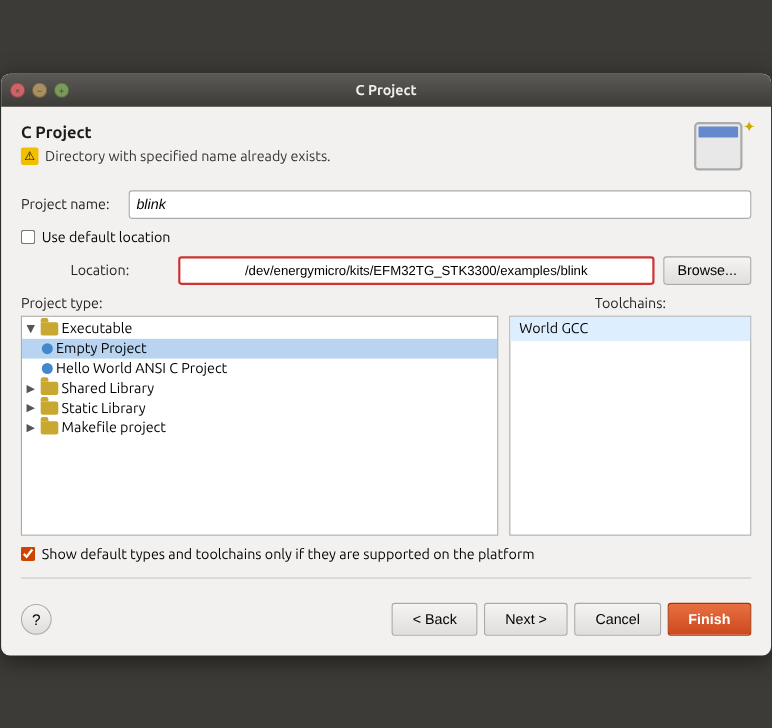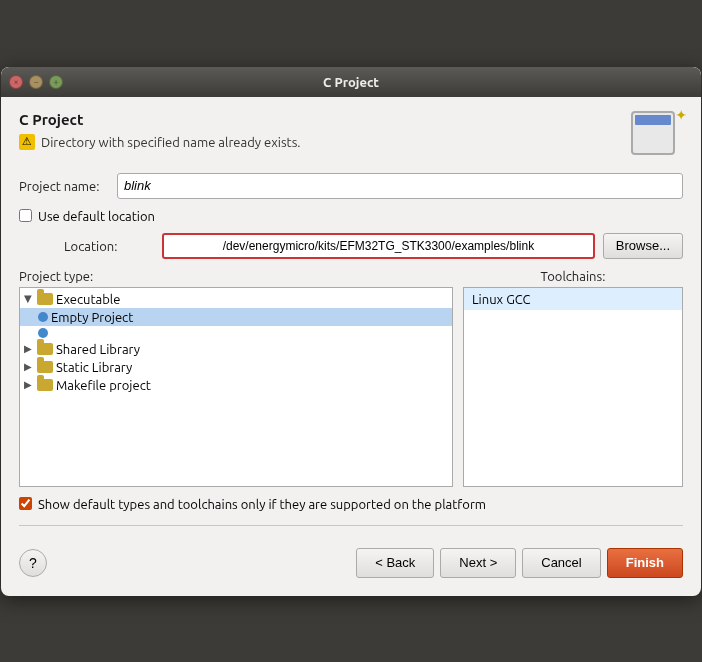--- a/index.html
+++ b/index.html
@@ -374,20 +374,21 @@
             <span>Executable</span>
           </div>
 
           <div class="tree-item indent1 selected">
             <span class="dot-icon dot-blue"></span>
             <span>Empty Project</span>
           </div>
 
           <div class="tree-item indent1">
             <span class="dot-icon dot-blue"></span>
+            <span>Hello World ANSI C Project</span>
           </div>
 
           <div class="tree-item">
             <span class="expand-arrow">▶</span>
             <span class="folder-icon"></span>
             <span>Shared Library</span>
           </div>
 
           <div class="tree-item">
             <span class="expand-arrow">▶</span>
@@ -400,21 +401,21 @@
             <span class="folder-icon"></span>
             <span>Makefile project</span>
           </div>
 
         </div>
       </div>
 
       <div class="panel-section" style="width:220px;align-items:center;">
         <div class="panel-label">Toolchains:</div>
         <div class="toolchain-panel">
-          <div class="toolchain-item">Linux GCC</div>
+          <div class="toolchain-item">World GCC</div>
         </div>
       </div>
 
     </div>
 
     <div class="checkbox-bottom-row">
       <input type="checkbox" id="showSupported" checked="" style="accent-color: rgb(204, 68, 0);">
       <label for="showSupported">Show default types and toolchains only if they are supported on the platform</label>
     </div>
 

